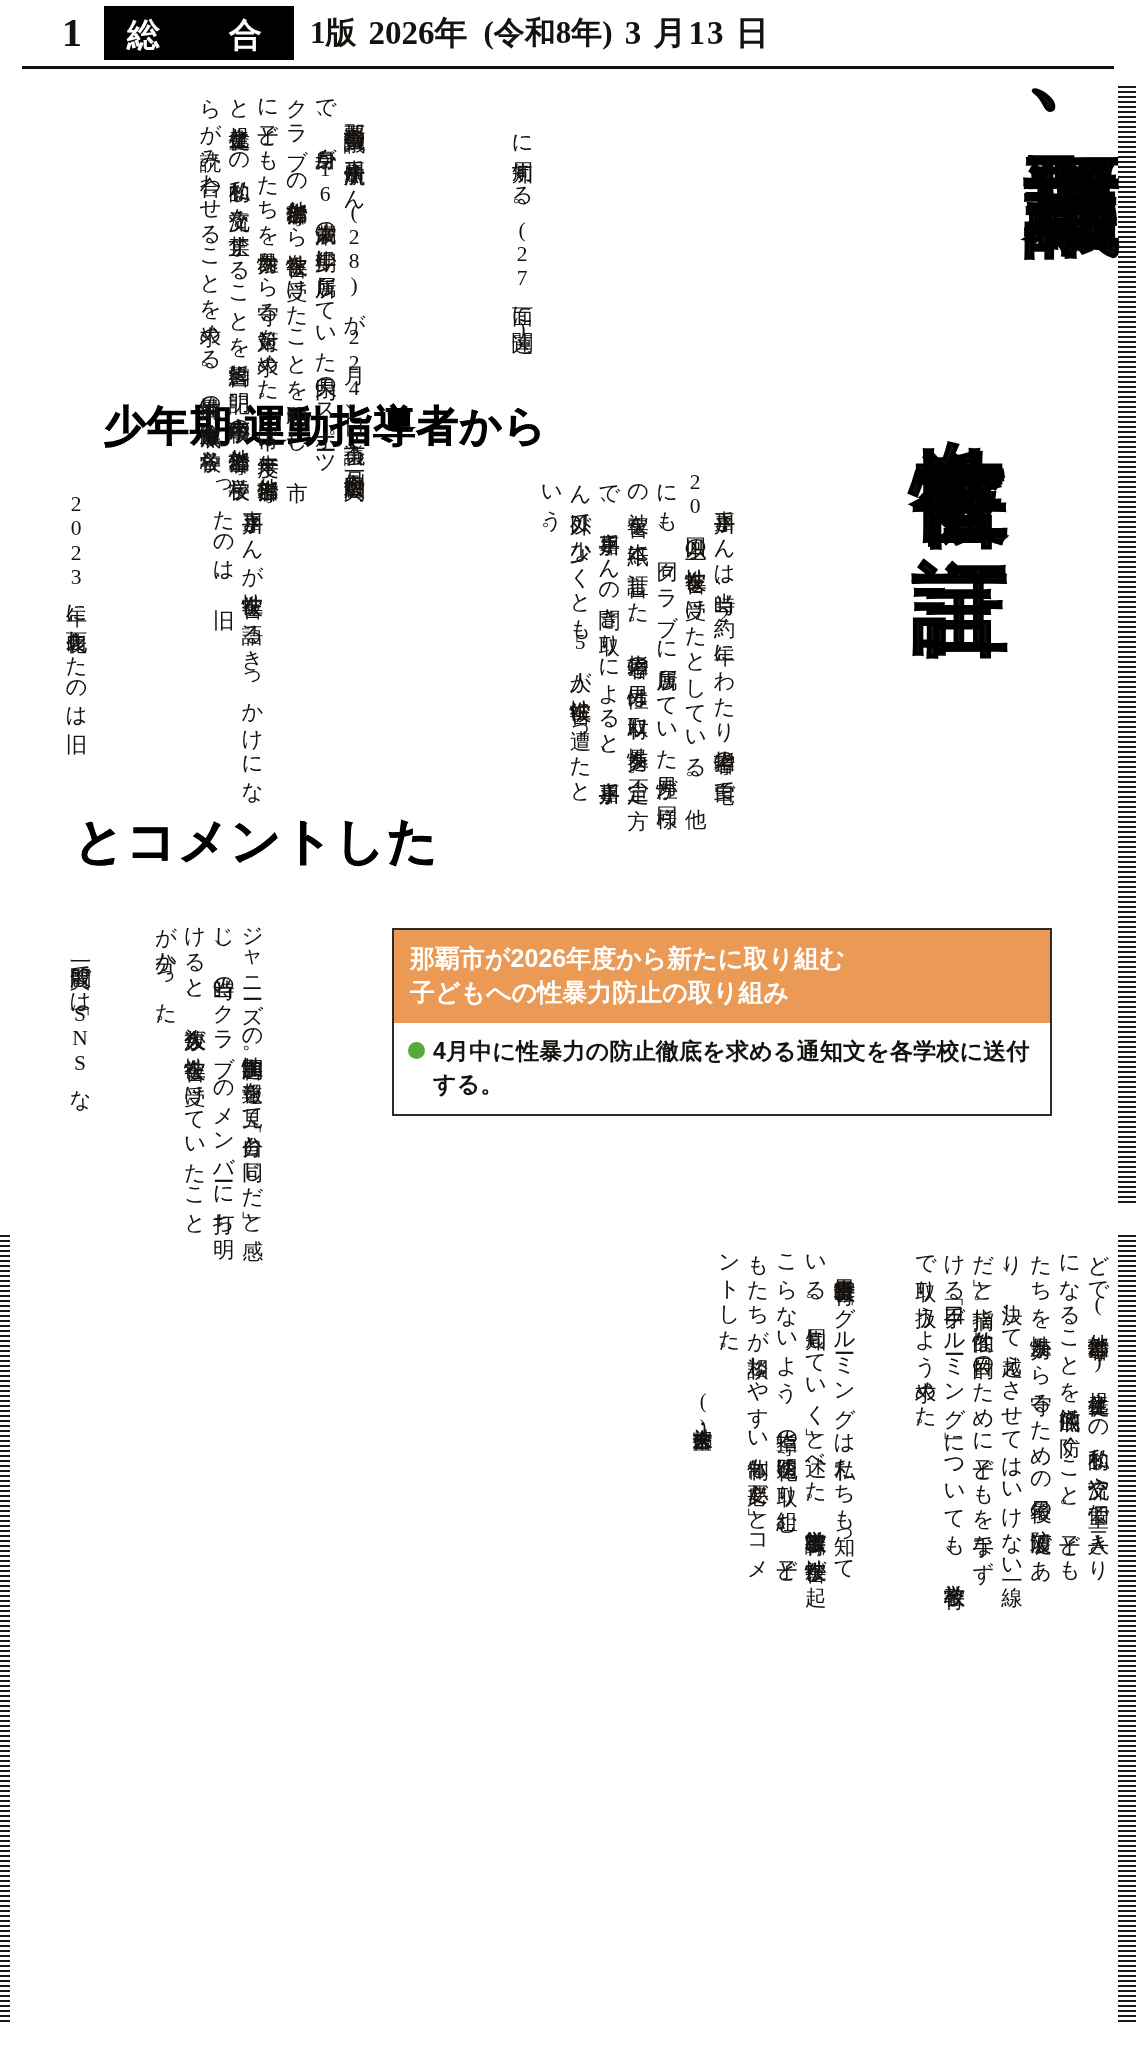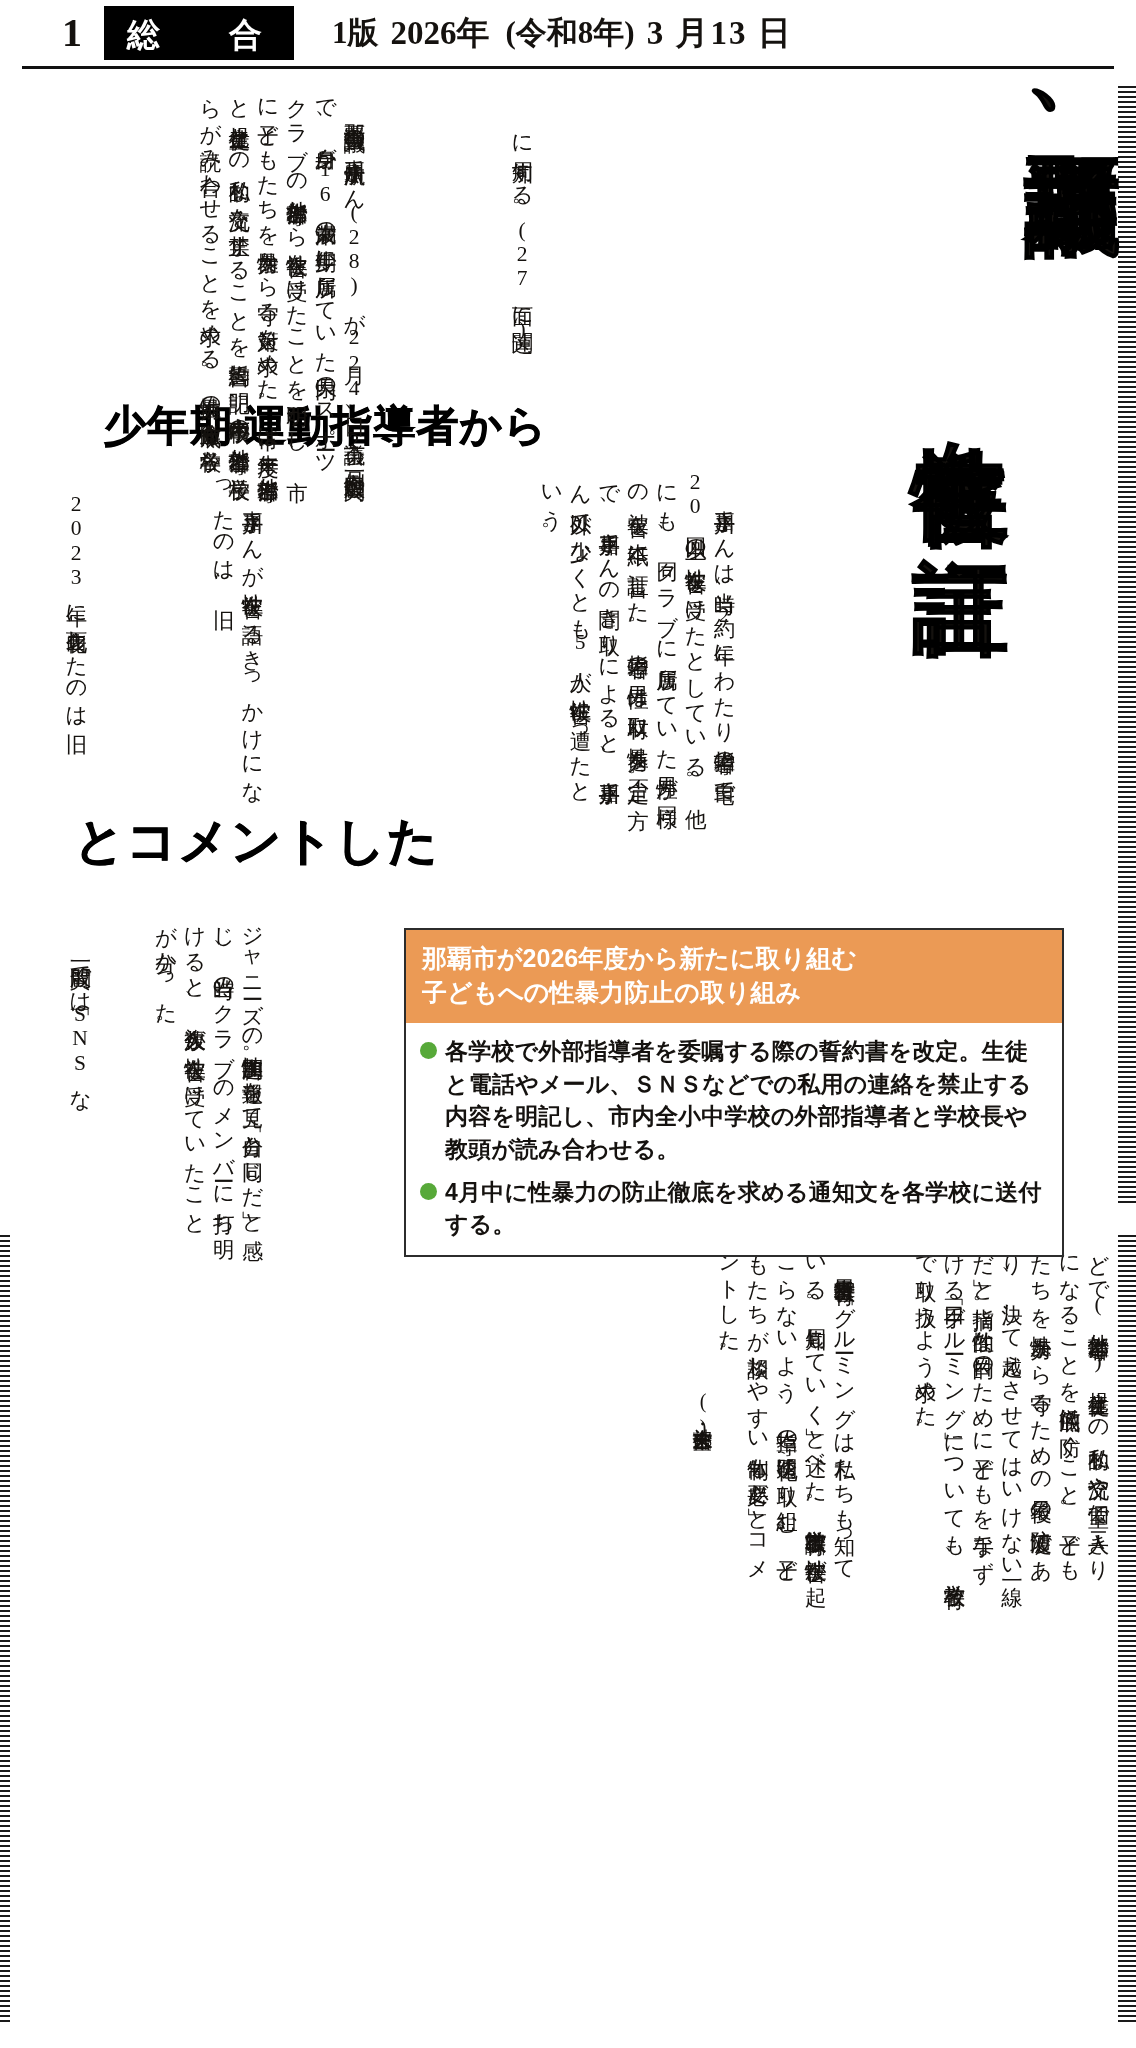--- a/index.html
+++ b/index.html
@@ -38,21 +38,21 @@
     background: #000;
     color: #fff;
     font-size: 33px;
     font-weight: bold;
     padding: 12px 14px 7px 14px;
     letter-spacing: 18px;
     text-indent: 9px;
     line-height: 1.05;
   }
   .edition {
-    margin-left: 38px;
+    margin-left: 16px;
     font-size: 31px;
     font-weight: bold;
   }
   .date-main {
     margin-left: 12px;
     font-size: 33px;
     font-weight: bold;
   }
   .date-era {
     font-size: 31px;
@@ -121,21 +121,21 @@
     font-size: 21.5px;
     line-height: 1.34;
     letter-spacing: 0.4px;
     font-weight: 500;
     text-align: justify;
   }
 
   
   .orange-box {
     position: absolute;
-    left: 404px;
+    left: 392px;
     top: 928px;
     width: 660px;
     border: 2px solid #2c2c2c;
     box-sizing: border-box;
     background: #fff;
   }
   .orange-head {
     background: #eb9a55;
     color: #ffffff;
     font-weight: bold;
@@ -248,20 +248,16 @@
 <div class="v col credit" style="right:420px; top:1390px; height:200px;">(社会部・末吉未空)</div>
 
 <div class="orange-box">
   <div class="orange-head">
     <div>那覇市が2026年度から新たに取り組む</div>
     <div>子どもへの性暴力防止の取り組み</div>
   </div>
   <div class="orange-body">
     <div class="bullet-row">
       <span class="bullet-dot"></span>
-      <span class="bullet-text">各学校で外部指導者を委嘱する際の誓約書を改定。生徒と電話やメール、ＳＮＳなどでの私用の連絡を禁止する内容を明記し、市内全小中学校の外部指導者と学校長や教頭が読み合わせる。</span>
-    </div>
-    <div class="bullet-row">
-      <span class="bullet-dot"></span>
       <span class="bullet-text">4月中に性暴力の防止徹底を求める通知文を各学校に送付する。</span>
     </div>
   </div>
 </div>
 
 </body></html>

